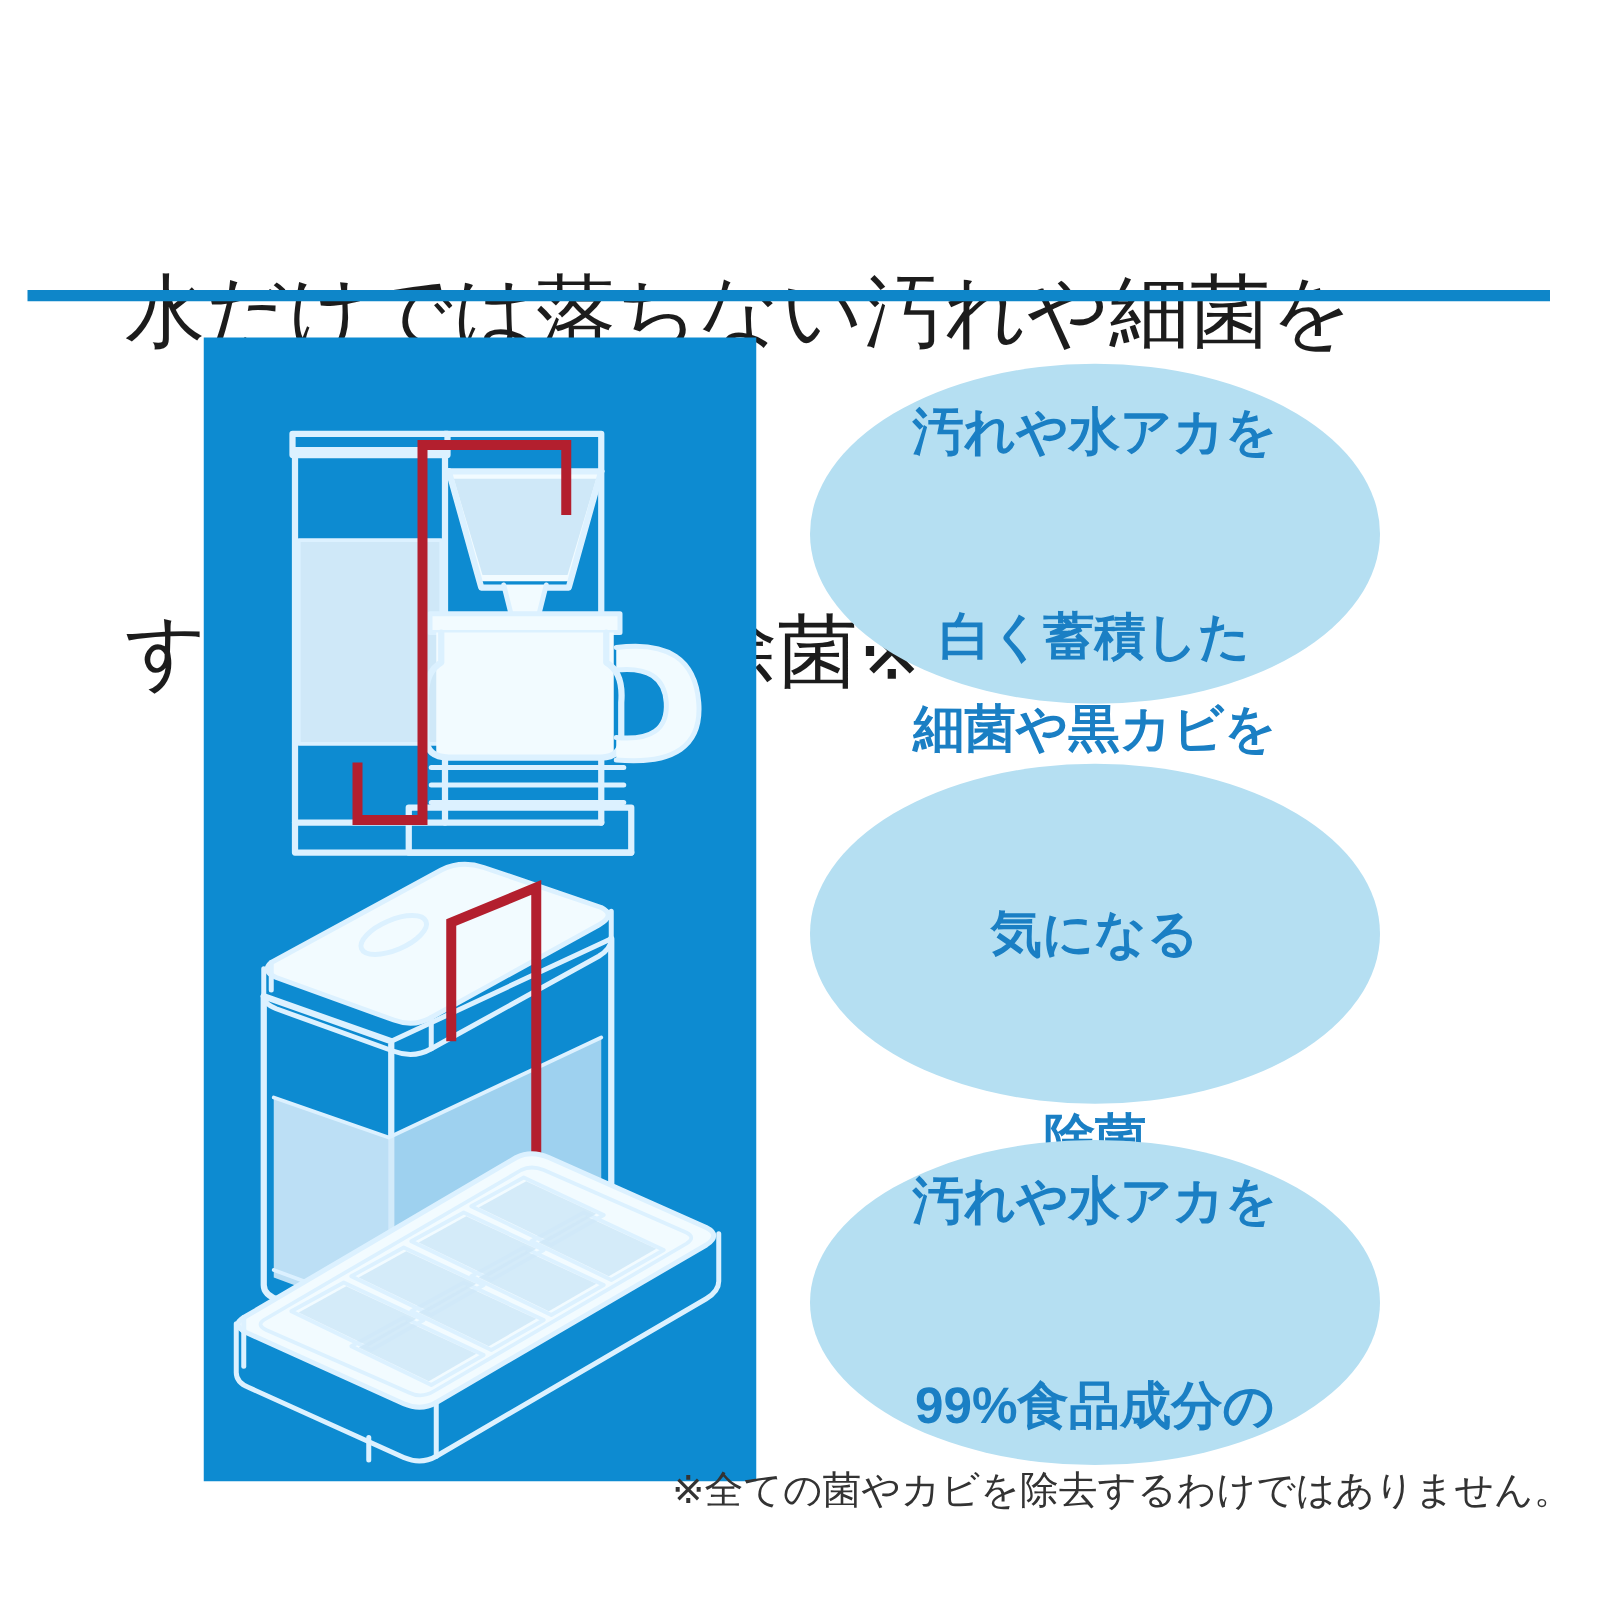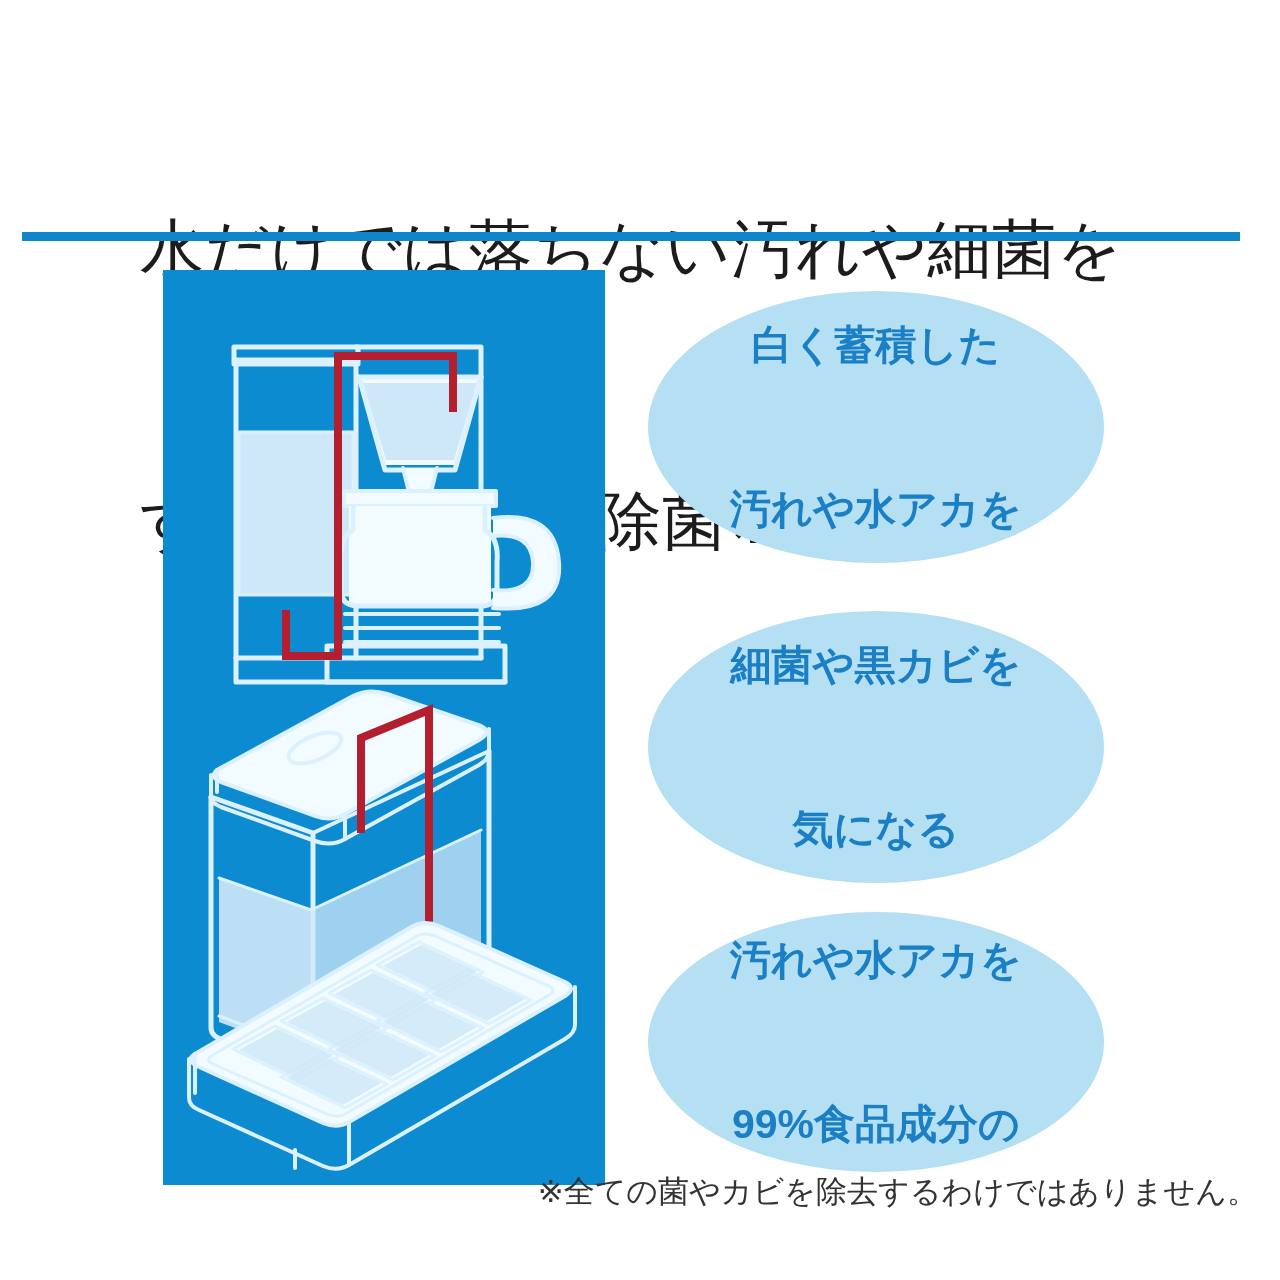--- a/index.html
+++ b/index.html
@@ -30,21 +30,20 @@
     width: 1160px;
     font-size: 64px;
     line-height: 1.42;
     letter-spacing: 0.5px;
     color: #1c1c1c;
     font-weight: 400;
     white-space: pre;
   }
   .headline .line {
     display: block;
-    margin-left: 40px;
   }
 
   
   .rule {
     position: absolute;
     left: 22px;
     top: 232px;
     width: 1218px;
     height: 9px;
     background: #0e86c9;
@@ -220,29 +219,30 @@
         <path class="wfill" d="M220 752 L276 779 L314 757 L258 731 Z" opacity="0.85"></path>
         <path class="wfill" d="M268 724 L324 751 L362 729 L306 703 Z" opacity="0.85"></path>
 
         <path class="ln2" d="M132 880 L132 898"></path>
       </g>
     </svg>
   </div>
 
   <div class="bubble" id="bubble-1">
     <div class="btext">
+      <span class="bline">汚れや水アカを</span>
       <span class="bline">白く蓄積した</span>
-      <span class="bline">汚れや水アカを</span>
     </div>
   </div>
 
   <div class="bubble" id="bubble-2">
     <div class="btext">
       <span class="bline">細菌や黒カビを</span>
       <span class="bline">気になる</span>
+      <span class="bline">除菌</span>
     </div>
   </div>
 
   <div class="bubble" id="bubble-3">
     <div class="btext">
       <span class="bline">汚れや水アカを</span>
       <span class="bline">99%食品成分の</span>
     </div>
   </div>
 

